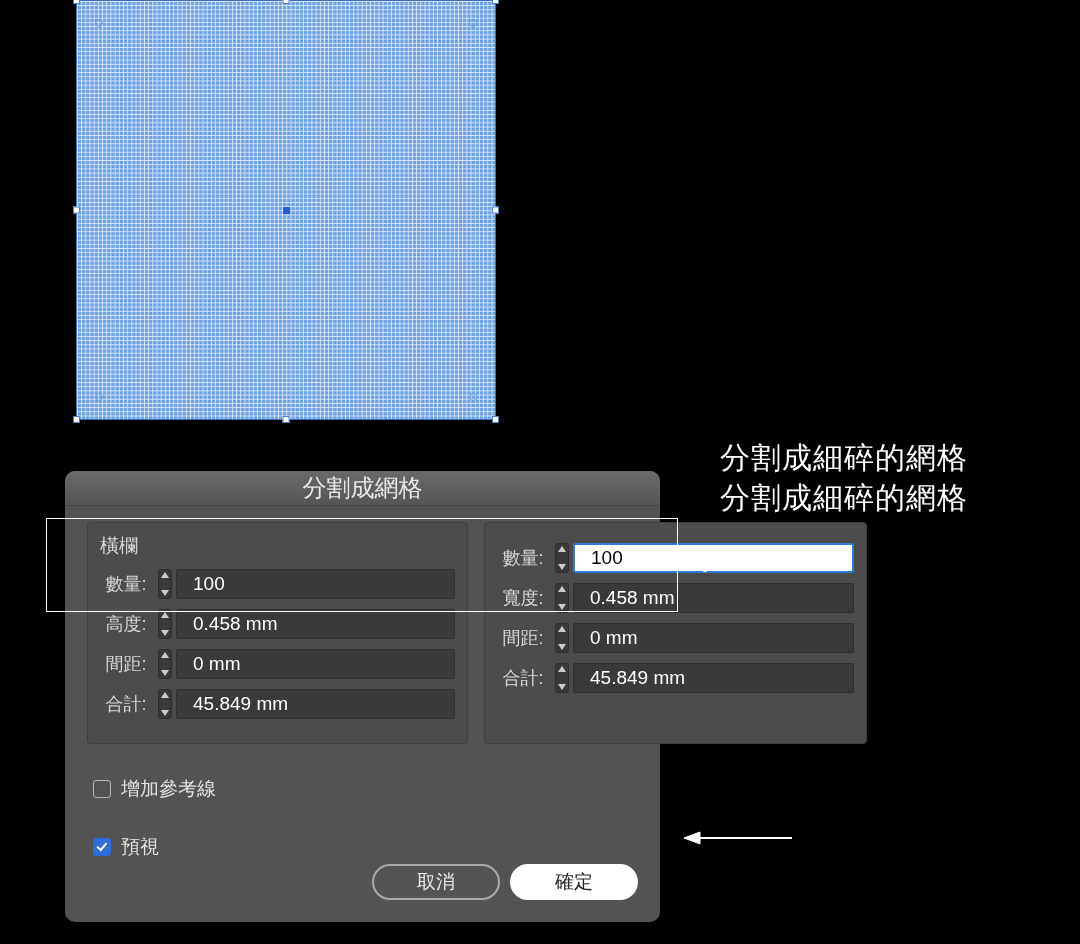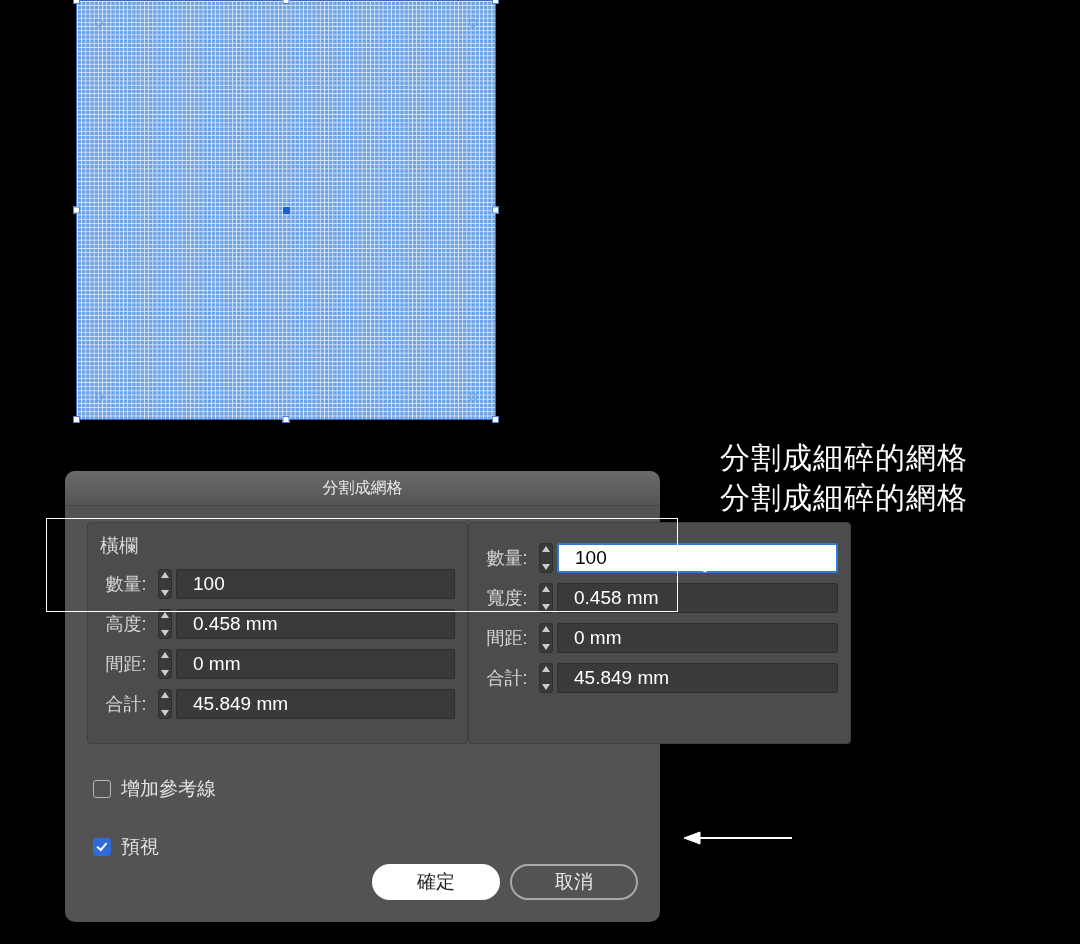--- a/index.html
+++ b/index.html
@@ -81,29 +81,30 @@
     box-shadow: 0 6px 22px rgba(0,0,0,0.6);
     padding-bottom: 30px;
   }
   .dialog-titlebar {
     height: 34px;
     border-radius: 10px 10px 0 0;
     background: linear-gradient(#6a6a6a, #555);
     display: flex;
     align-items: center;
     justify-content: center;
-    font-size: 16px;
+    font-size: 24px;
     color: #e9e9e9;
     border-bottom: 1px solid #444;
   }
   .dialog-body {
     padding: 16px 22px 0 22px;
   }
   .columns {
     display: flex;
+    gap: 16px;
   }
   .group {
     flex: 1;
     background: #4c4c4c;
     border: 1px solid #3f3f3f;
     border-radius: 4px;
     padding: 10px 12px 14px 12px;
   }
   .group-title {
     font-size: 19px;
@@ -386,22 +387,22 @@
         <span>增加參考線</span>
       </div>
       <div class="check-row">
         <span class="checkbox checked"></span>
         <span>預視</span>
       </div>
     </div>
   </div>
 
   <div class="buttons">
+    <div class="btn btn-cancel">取消</div>
     <div class="btn btn-ok">確定</div>
-    <div class="btn btn-cancel">取消</div>
   </div>
 </div>
 
 <div class="highlight-box"></div>
 
 <div class="annot-text">
   <div>分割成細碎的網格</div>
   <div>分割成細碎的網格</div>
 </div>
 

